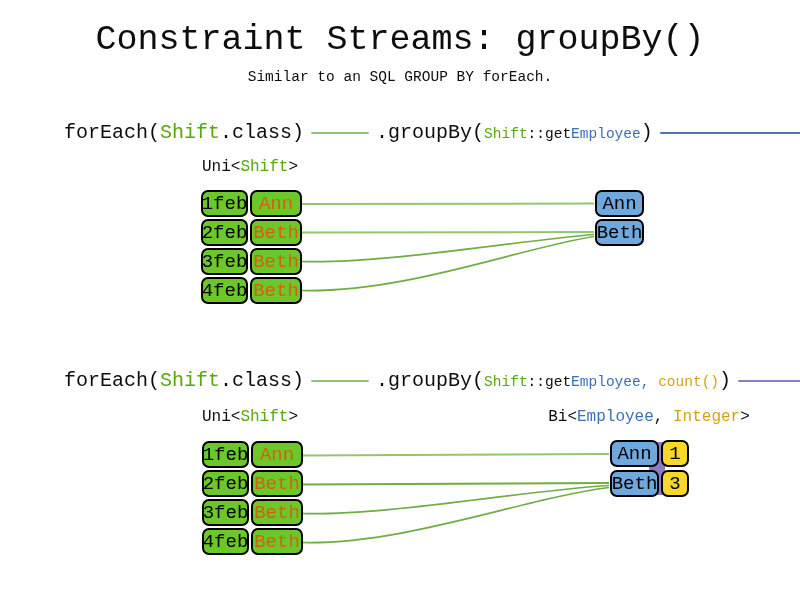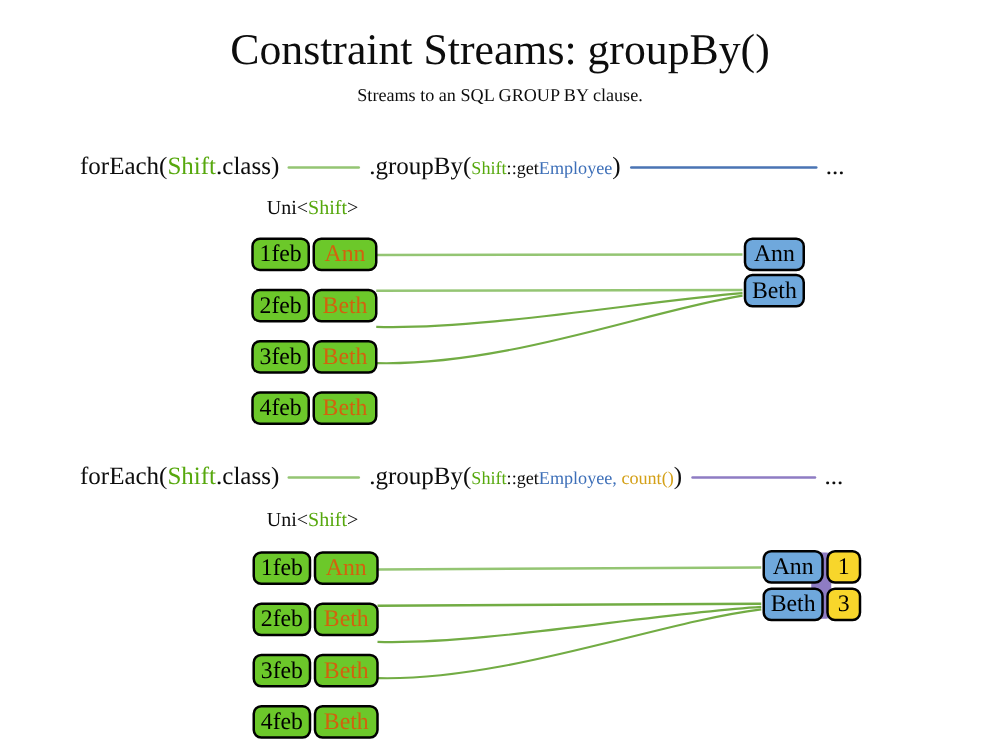--- a/index.html
+++ b/index.html
@@ -12,39 +12,39 @@
     --yellow-box:#f8d62b;
     --line-green-light:#94c573;
     --line-green-dark:#72ac44;
     --line-blue:#4a74b4;
     --line-purple:#8e7cc3;
     --ink:#0d0d0d;
   }
   html,body{margin:0;padding:0;background:#fff;}
   .slide{
     position:relative;width:800px;height:600px;background:#ffffff;overflow:hidden;
-    font-family:Liberation Serif, serif;color:var(--ink);
+    font-family:Liberation Mono, monospace;color:var(--ink);
   }
   .title{position:absolute;top:20px;left:0;width:800px;text-align:center;
     font-size:35px;letter-spacing:0;white-space:nowrap;}
   .subtitle{position:absolute;top:69px;left:0;width:800px;text-align:center;font-size:14.5px;}
   .code-line{position:absolute;left:64px;white-space:nowrap;font-size:20px;line-height:26px;}
   .code-line span{white-space:pre;}
   .c-green{color:var(--green-text);}
   .c-blue{color:var(--blue-text);}
   .c-gold{color:var(--gold-text);}
   .c-black{color:var(--ink);}
   .small{font-size:14.5px;}
   .rule{display:inline-block;height:2px;vertical-align:middle;margin:0 7px;border-radius:1px;}
   .rule-green{width:58px;background:var(--line-green-light);}
   .rule-blue{width:150px;background:var(--line-blue);}
   .rule-purple{width:100px;background:var(--line-purple);}
   .type-label{position:absolute;font-size:16px;text-align:center;white-space:nowrap;}
   .shift-table{position:absolute;}
-  .shift-row{display:flex;gap:2px;margin-bottom:14px;}
+  .shift-row{display:flex;gap:2px;margin-bottom:2px;}
   .cell{box-sizing:border-box;height:27px;border:2px solid #000;border-radius:7px;
     background:var(--green-box);display:flex;align-items:center;justify-content:center;
     font-size:19px;}
   .cell-date{width:47px;color:#000;}
   .cell-name{width:52px;color:var(--orange-text);}
   .group-col{position:absolute;}
   .group-box{box-sizing:border-box;width:49px;height:27px;border:2px solid #000;border-radius:7px;
     background:var(--blue-box);display:flex;align-items:center;justify-content:center;
     font-size:19px;color:#000;margin-bottom:2px;position:relative;z-index:1;}
   .bi-col{position:absolute;}
@@ -56,21 +56,21 @@
     background:var(--yellow-box);display:flex;align-items:center;justify-content:center;
     font-size:19px;color:#000;}
   svg.connectors{position:absolute;left:0;top:0;pointer-events:none;}
 </style>
 </head>
 <body>
 
 <div class="slide">
 
   <div class="title">Constraint Streams: groupBy()</div>
-  <div class="subtitle">Streams to an SQL GROUP BY clause.</div>
+  <div class="subtitle">Similar to an SQL GROUP BY forEach.</div>
 
   <svg class="connectors" width="800" height="600" viewBox="0 0 800 600">
 
     <path d="M301,204 L594,203.5" stroke="#94c573" stroke-width="2" fill="none"></path>
     <path d="M301,232.5 L594,232" stroke="#94c573" stroke-width="2" fill="none"></path>
     <path d="M301,261.5 C385,264 515,241 594,234.5" stroke="#72ac44" stroke-width="1.7" fill="none"></path>
     <path d="M301,290.5 C405,293 520,248 594,236.5" stroke="#72ac44" stroke-width="1.7" fill="none"></path>
 
     <path d="M302,455.5 L609,454" stroke="#94c573" stroke-width="2" fill="none"></path>
     <path d="M302,484.5 L609,483" stroke="#72ac44" stroke-width="2" fill="none"></path>
@@ -102,20 +102,21 @@
   </div>
 
   <div class="group-col" style="left:595px;top:190px;">
     <div class="group-box">Ann</div>
     <div class="group-box">Beth</div>
   </div>
 
   <div class="code-line" style="top:368px;"><span class="c-black">forEach(</span><span class="c-green">Shift</span><span class="c-black">.class)</span><span class="rule rule-green"></span><span class="c-black">.groupBy(</span><span class="small c-green">Shift</span><span class="small c-black">::get</span><span class="small c-blue">Employee</span><span class="small c-blue">, </span><span class="small c-gold">count()</span><span class="c-black">)</span><span class="rule rule-purple"></span><span class="c-black">...</span></div>
 
   <div class="type-label" style="left:160px;top:408px;width:180px;"><span class="c-black">Uni&lt;</span><span class="c-green">Shift</span><span class="c-black">&gt;</span></div>
+  <div class="type-label" style="left:524px;top:408px;width:250px;"><span class="c-black">Bi&lt;</span><span class="c-blue">Employee</span><span class="c-black">, </span><span class="c-gold">Integer</span><span class="c-black">&gt;</span></div>
 
   <div class="shift-table" style="left:202px;top:441px;">
     <div class="shift-row">
       <div class="cell cell-date">1feb</div>
       <div class="cell cell-name">Ann</div>
     </div>
     <div class="shift-row">
       <div class="cell cell-date">2feb</div>
       <div class="cell cell-name">Beth</div>
     </div>

